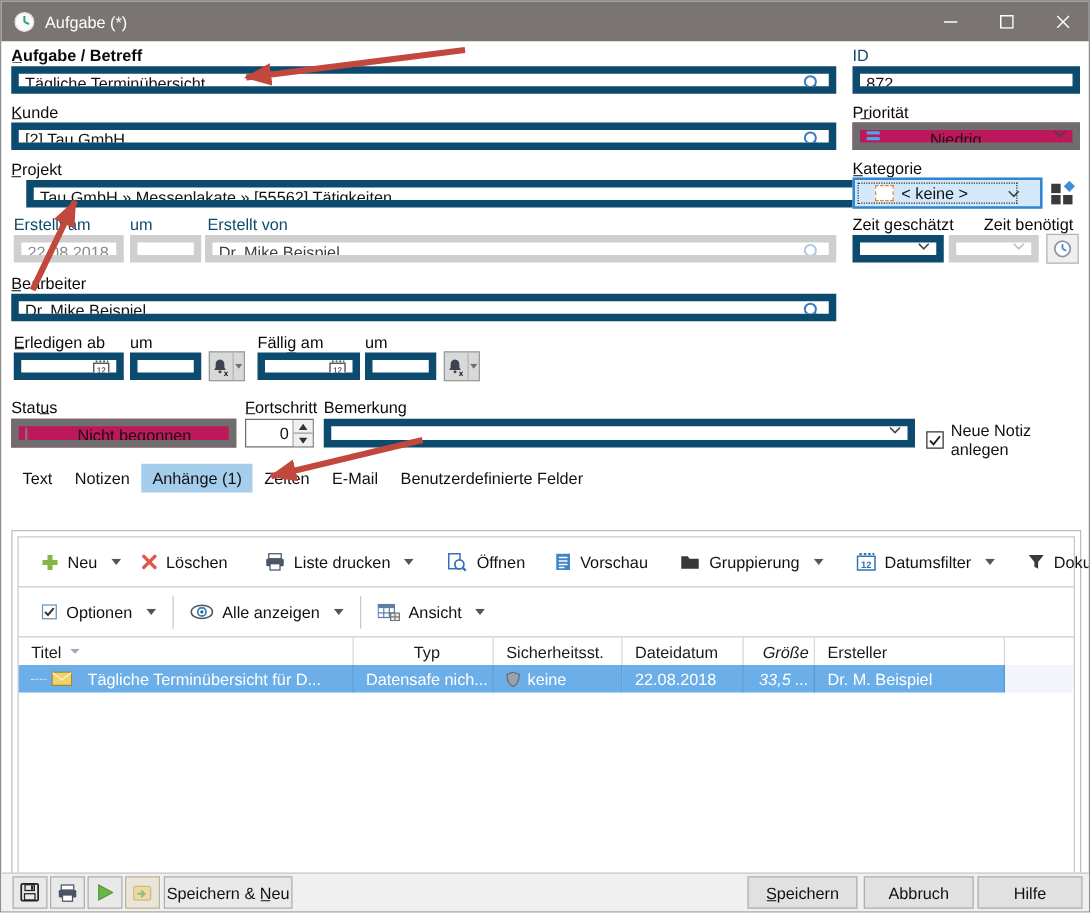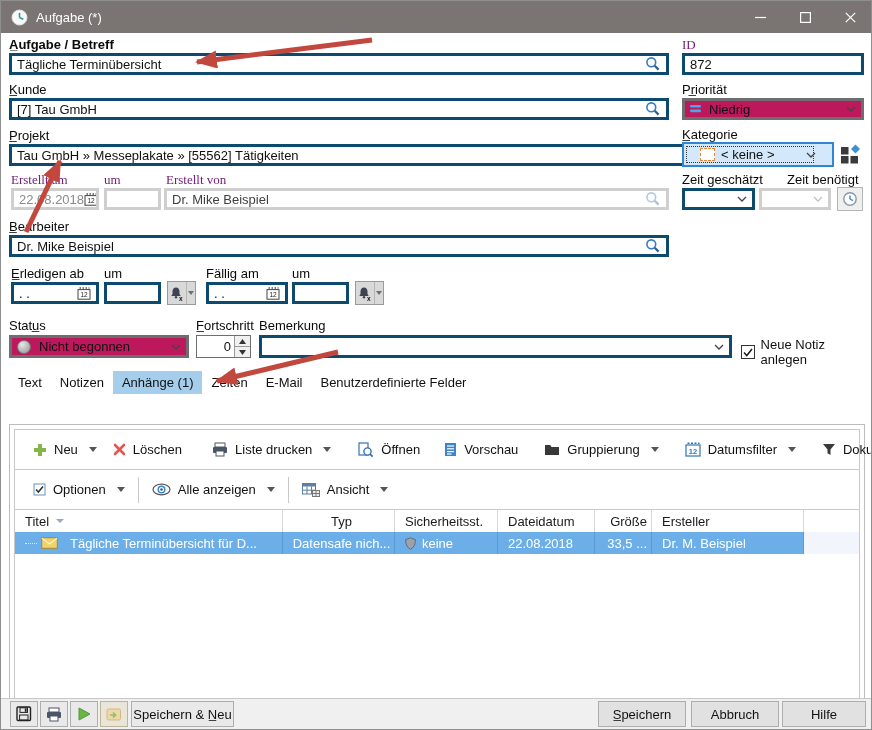--- a/index.html
+++ b/index.html
@@ -9,24 +9,24 @@
   
   .titlebar{position:absolute;left:0;top:0;width:872px;height:32px;background:#7a7573;
             display:flex;align-items:center;color:#fff;}
   .tb-ico{margin:0 8px 0 10px;display:flex;}
   .tb-title{font-size:13px;}
   .tb-controls{position:absolute;right:0;top:0;height:32px;display:flex;}
   .tbc{width:45px;height:32px;display:flex;align-items:center;justify-content:center;}
   
   .lbl{position:absolute;font-size:13px;color:#0a0a0a;white-space:nowrap;}
   .lbl.b{font-weight:bold;}
-  .lbl.dim{color:#701a75;font-family:Liberation Serif, serif;}
-  
-  .fld{position:absolute;height:22px;box-sizing:border-box;border:3px solid #0c4a6e;background:#fff;
-       display:flex;align-items:center;padding:0 5px;font-size:13px;overflow:hidden;white-space:nowrap;}
+  .lbl.dim{color:#0c4a6e;}
+  
+  .fld{position:absolute;height:22px;box-sizing:border-box;border:6px solid #0c4a6e;background:#fff;
+       display:flex;padding:0 5px;font-size:13px;overflow:hidden;white-space:nowrap;gap:32px;}
   .fld.dis{border-color:#cfcfcf;}
   .fld .grow{flex:1;}
   .combo{background:#be185d;border-color:#6e6e6e;}
   .chev{margin-left:auto;display:flex;}
   .ficon{margin-left:auto;display:flex;}
   
   .kcombo{position:absolute;box-sizing:border-box;border:2px solid #2f86d2;background:#d3e8fa;
           display:flex;align-items:center;padding:0 16px;font-size:13px;}
   .kfocus{position:absolute;left:2px;top:2px;right:18px;bottom:2px;border:1px dotted #333;pointer-events:none;}
   .swatch{width:13px;height:11px;border:1px dashed #e2883c;background:#fff;margin-right:6px;}
@@ -56,21 +56,21 @@
   .tdd{margin-left:4px;display:flex;}
   .tsep{width:1px;height:26px;background:#c9c9c9;margin:0 5px;}
   
   .thead{display:flex;height:22px;align-items:center;font-size:13px;color:#1a1a1a;}
   .thead .cell{box-sizing:border-box;height:22px;display:flex;align-items:center;padding:0 4px 0 10px;
                border-right:1px solid #d8d8d8;overflow:hidden;white-space:nowrap;}
   .trow{display:flex;height:22px;align-items:center;color:#fff;font-size:13px;}
   .trow .cell{box-sizing:border-box;height:22px;display:flex;align-items:center;padding:0 4px 0 10px;
               background:#6cafe8;border-right:1px solid #5a9ad2;overflow:hidden;white-space:nowrap;}
   .c0{width:268px;} .c1{width:112px;justify-content:center;} .c2{width:103px;} .c3{width:97px;}
-  .c4{width:57px;justify-content:flex-end;} .c5{width:152px;}
+  .c4{width:57px;justify-content:flex-end;font-style:italic;} .c5{width:152px;}
   .cfill{flex:1;border-right:none !important;}
   .trow .cfill{background:#f3f5fc;}
   .treedots{width:12px;border-top:1px dotted #dcebfa;margin-right:4px;}
   
   .footer{position:absolute;left:0;top:697px;width:872px;height:33px;background:#f0f0f0;border-top:1px solid #c8c8c8;}
   .fbtn{position:absolute;top:2px;height:26px;box-sizing:border-box;border:1px solid #aeaeae;background:#e9e9e9;
         display:flex;align-items:center;justify-content:center;font-size:13px;}
   .pushbtn{position:absolute;top:2px;height:26px;box-sizing:border-box;border:1px solid #adadad;background:#e1e1e1;
         display:flex;align-items:center;justify-content:center;font-size:13px;}
   .arrows{position:absolute;left:0;top:0;width:872px;height:730px;pointer-events:none;z-index:50;}
@@ -120,21 +120,21 @@
         </svg>
       </span>
   </div>
   <div class="lbl dim" style="left:681px;top:36px">ID</div>
   <div class="fld" style="left:681px;top:52px;width:182px">
     <span class="grow">872</span>
   </div>
 
   <div class="lbl" style="left:8px;top:81px">K̲unde</div>
   <div class="fld" style="left:8px;top:97px;width:660px">
-    <span class="grow">[7] Tau GmbH</span>
+    <span class="grow">[2] Tau GmbH</span>
     <span class="ficon">
         <svg width="16" height="16">
           <circle cx="6.3" cy="6.3" r="4.4" fill="none" stroke="#3a7bbf" stroke-width="1.6"></circle>
           <line x1="9.7" y1="9.7" x2="13.6" y2="13.6" stroke="#2b5d91" stroke-width="2.2"></line>
         </svg>
       </span>
   </div>
   <div class="lbl" style="left:681px;top:81px">Pr̲iorität</div>
   <div class="fld combo" style="left:681px;top:97px;width:182px">
     <span style="margin-right:7px">
@@ -145,21 +145,21 @@
       </span>
     <span>Niedrig</span>
     <span class="chev">
         <svg width="10" height="6">
           <polyline points="1,1 5,5 9,1" fill="none" stroke="#444" stroke-width="1.3"></polyline>
         </svg>
       </span>
   </div>
 
   <div class="lbl" style="left:8px;top:127px">P̲rojekt</div>
-  <div class="fld" style="left:8px;top:143px;width:712px">
+  <div class="fld" style="left:20px;top:143px;width:712px">
     <span class="grow">Tau GmbH » Messeplakate » [55562] Tätigkeiten</span>
     <span class="ficon">
         <svg width="16" height="16">
           <circle cx="6.3" cy="6.3" r="4.4" fill="none" stroke="#3a7bbf" stroke-width="1.6"></circle>
           <line x1="9.7" y1="9.7" x2="13.6" y2="13.6" stroke="#2b5d91" stroke-width="2.2"></line>
         </svg>
       </span>
   </div>
   <div class="lbl" style="left:681px;top:126px">K̲ategorie</div>
   <div class="kcombo" style="left:681px;top:141px;width:152px;height:25px">

